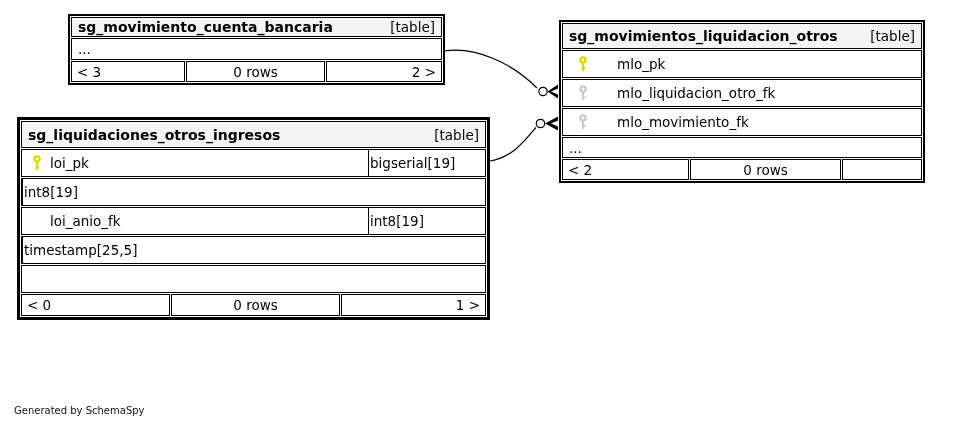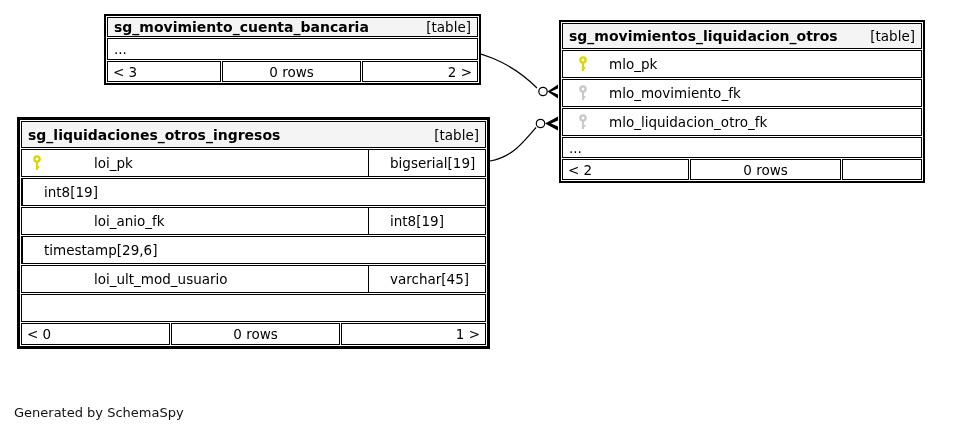--- a/index.html
+++ b/index.html
@@ -21,26 +21,26 @@
   .thead {
     background:#f4f4f4; justify-content:space-between; padding:0 6px;
   }
   .thead .ttl { font-weight:bold; font-size:14px; white-space:nowrap; }
   .thead .badge { font-weight:normal; white-space:nowrap; }
   .ellipsis-row { padding-left:6px; }
   .namecell { display:flex; align-items:center; flex:1 1 auto; height:100%; }
   .keyslot { width:11px; display:inline-flex; justify-content:center; flex:none; }
   .cname { white-space:nowrap; }
   .mlo .namecell { padding-left:14px; }
-  .mlo .cname { margin-left:21px; }
-  .loi .namecell { padding-left:9px;gap:44px; }
+  .mlo .cname { margin-left:29px; }
+  .loi .namecell { padding-left:9px; }
   .loi .cname { margin-left:8px; }
   .typecell {
     box-sizing:border-box; border-left:1px solid #000; align-self:stretch;
-    display:flex; align-items:center; padding-left:21px; white-space:nowrap;
+    display:flex; align-items:center; padding-left:1px; white-space:nowrap;
     flex:none;
   }
   .loi .typecell { width:128px; }
   .loi .namecell { flex:0 0 337px; }
   .tfoot { border:none; padding:0; align-items:stretch; }
   .fcell {
     box-sizing:border-box; border:1px solid #000; margin-left:1px;
     display:flex; align-items:center; white-space:nowrap;
   }
   .fcell:first-child { margin-left:0; }
@@ -54,32 +54,32 @@
   .mcb .fcell.fl { width:114px; } .mcb .fcell.fc { width:139px; }
   .mlo .thead { height:26px; }
   .mlo .colrow { height:28px; }
   .mlo .ellipsis-row { height:21px; }
   .mlo .tfoot { height:21px; }
   .mlo .fcell.fl { width:127px; } .mlo .fcell.fc { width:151px; }
   .loi .thead { height:27px; }
   .loi .colrow { height:28px; }
   .loi .tfoot { height:22px; }
   .loi .fcell.fl { width:149px; } .loi .fcell.fc { width:169px; }
-  #tbl-mcb { left:68px; top:14px; width:377px;margin-left:36px; }
+  #tbl-mcb { left:68px; top:14px; width:377px; }
   #tbl-mlo { left:559px; top:20px; width:366px; }
   #tbl-loi { left:17px; top:117px; width:473px; }
   .key-icon { display:block; }
   .key-primary .kstroke { stroke:var(--pk-color,#d9d900); }
   .key-foreign .kstroke { stroke:var(--fk-color,#c9c9c9); }
   #edges { position:absolute; left:0; top:0; pointer-events:none; }
   .edge { fill:none; stroke:#000; stroke-width:1.2; }
   .odot { fill:#fff; stroke:#000; stroke-width:1.2; }
   .crow { fill:#000; stroke:none; }
   .notch { fill:#fff; stroke:none; }
-  #gen-note { position:absolute; left:14px; top:405px; font-size:13px; color:#111; }
+  #gen-note { position:absolute; left:14px; top:405px; font-size:10px; color:#111; }
 </style>
 </head>
 <body>
 
 <svg id="edges" width="969" height="435" viewBox="0 0 969 435">
   <g>
     <path class="edge" d="M444,51 C475,46 512,63 537,88"></path>
     <circle class="odot" cx="543" cy="91.5" r="4.2"></circle>
     <polygon class="crow" points="547.5,91.5 558,84.5 558,98.5"></polygon>
     <polygon class="notch" points="558,88.5 558,94.5 551,91.5"></polygon>
@@ -122,32 +122,32 @@
     </div>
   </div>
   <div class="trow colrow">
     <div class="namecell">
       <span class="keyslot key-foreign">
         <svg class="key-icon" width="10" height="16" viewBox="0 0 10 16">
           <circle class="kstroke" cx="5" cy="4" r="2.6" fill="none" stroke-width="2.4"></circle>
           <path class="kstroke" d="M5 6.8 L5 15 M5 12 L7.3 12" fill="none" stroke-width="2.2"></path>
         </svg>
       </span>
-      <span class="cname">mlo_movimiento_fk</span>
+      <span class="cname">mlo_liquidacion_otro_fk</span>
     </div>
   </div>
   <div class="trow colrow">
     <div class="namecell">
       <span class="keyslot key-foreign">
         <svg class="key-icon" width="10" height="16" viewBox="0 0 10 16">
           <circle class="kstroke" cx="5" cy="4" r="2.6" fill="none" stroke-width="2.4"></circle>
           <path class="kstroke" d="M5 6.8 L5 15 M5 12 L7.3 12" fill="none" stroke-width="2.2"></path>
         </svg>
       </span>
-      <span class="cname">mlo_liquidacion_otro_fk</span>
+      <span class="cname">mlo_movimiento_fk</span>
     </div>
   </div>
   <div class="trow ellipsis-row">...</div>
   <div class="trow tfoot">
     <span class="fcell fl">&lt; 2</span>
     <span class="fcell fc">0 rows</span>
     <span class="fcell fr"></span>
   </div>
 </div>
 
@@ -173,28 +173,21 @@
     <div class="typecell">int8[19]</div>
   </div>
   <div class="trow colrow">
     <div class="namecell">
       <span class="keyslot"></span>
       <span class="cname">loi_anio_fk</span>
     </div>
     <div class="typecell">int8[19]</div>
   </div>
   <div class="trow colrow">
-    <div class="typecell">timestamp[29,6]</div>
-  </div>
-  <div class="trow colrow">
-    <div class="namecell">
-      <span class="keyslot"></span>
-      <span class="cname">loi_ult_mod_usuario</span>
-    </div>
-    <div class="typecell">varchar[45]</div>
+    <div class="typecell">timestamp[25,5]</div>
   </div>
   <div class="trow colrow">
   </div>
 
   <div class="trow tfoot">
     <span class="fcell fl">&lt; 0</span>
     <span class="fcell fc">0 rows</span>
     <span class="fcell fr">1 &gt;</span>
   </div>
 </div>

